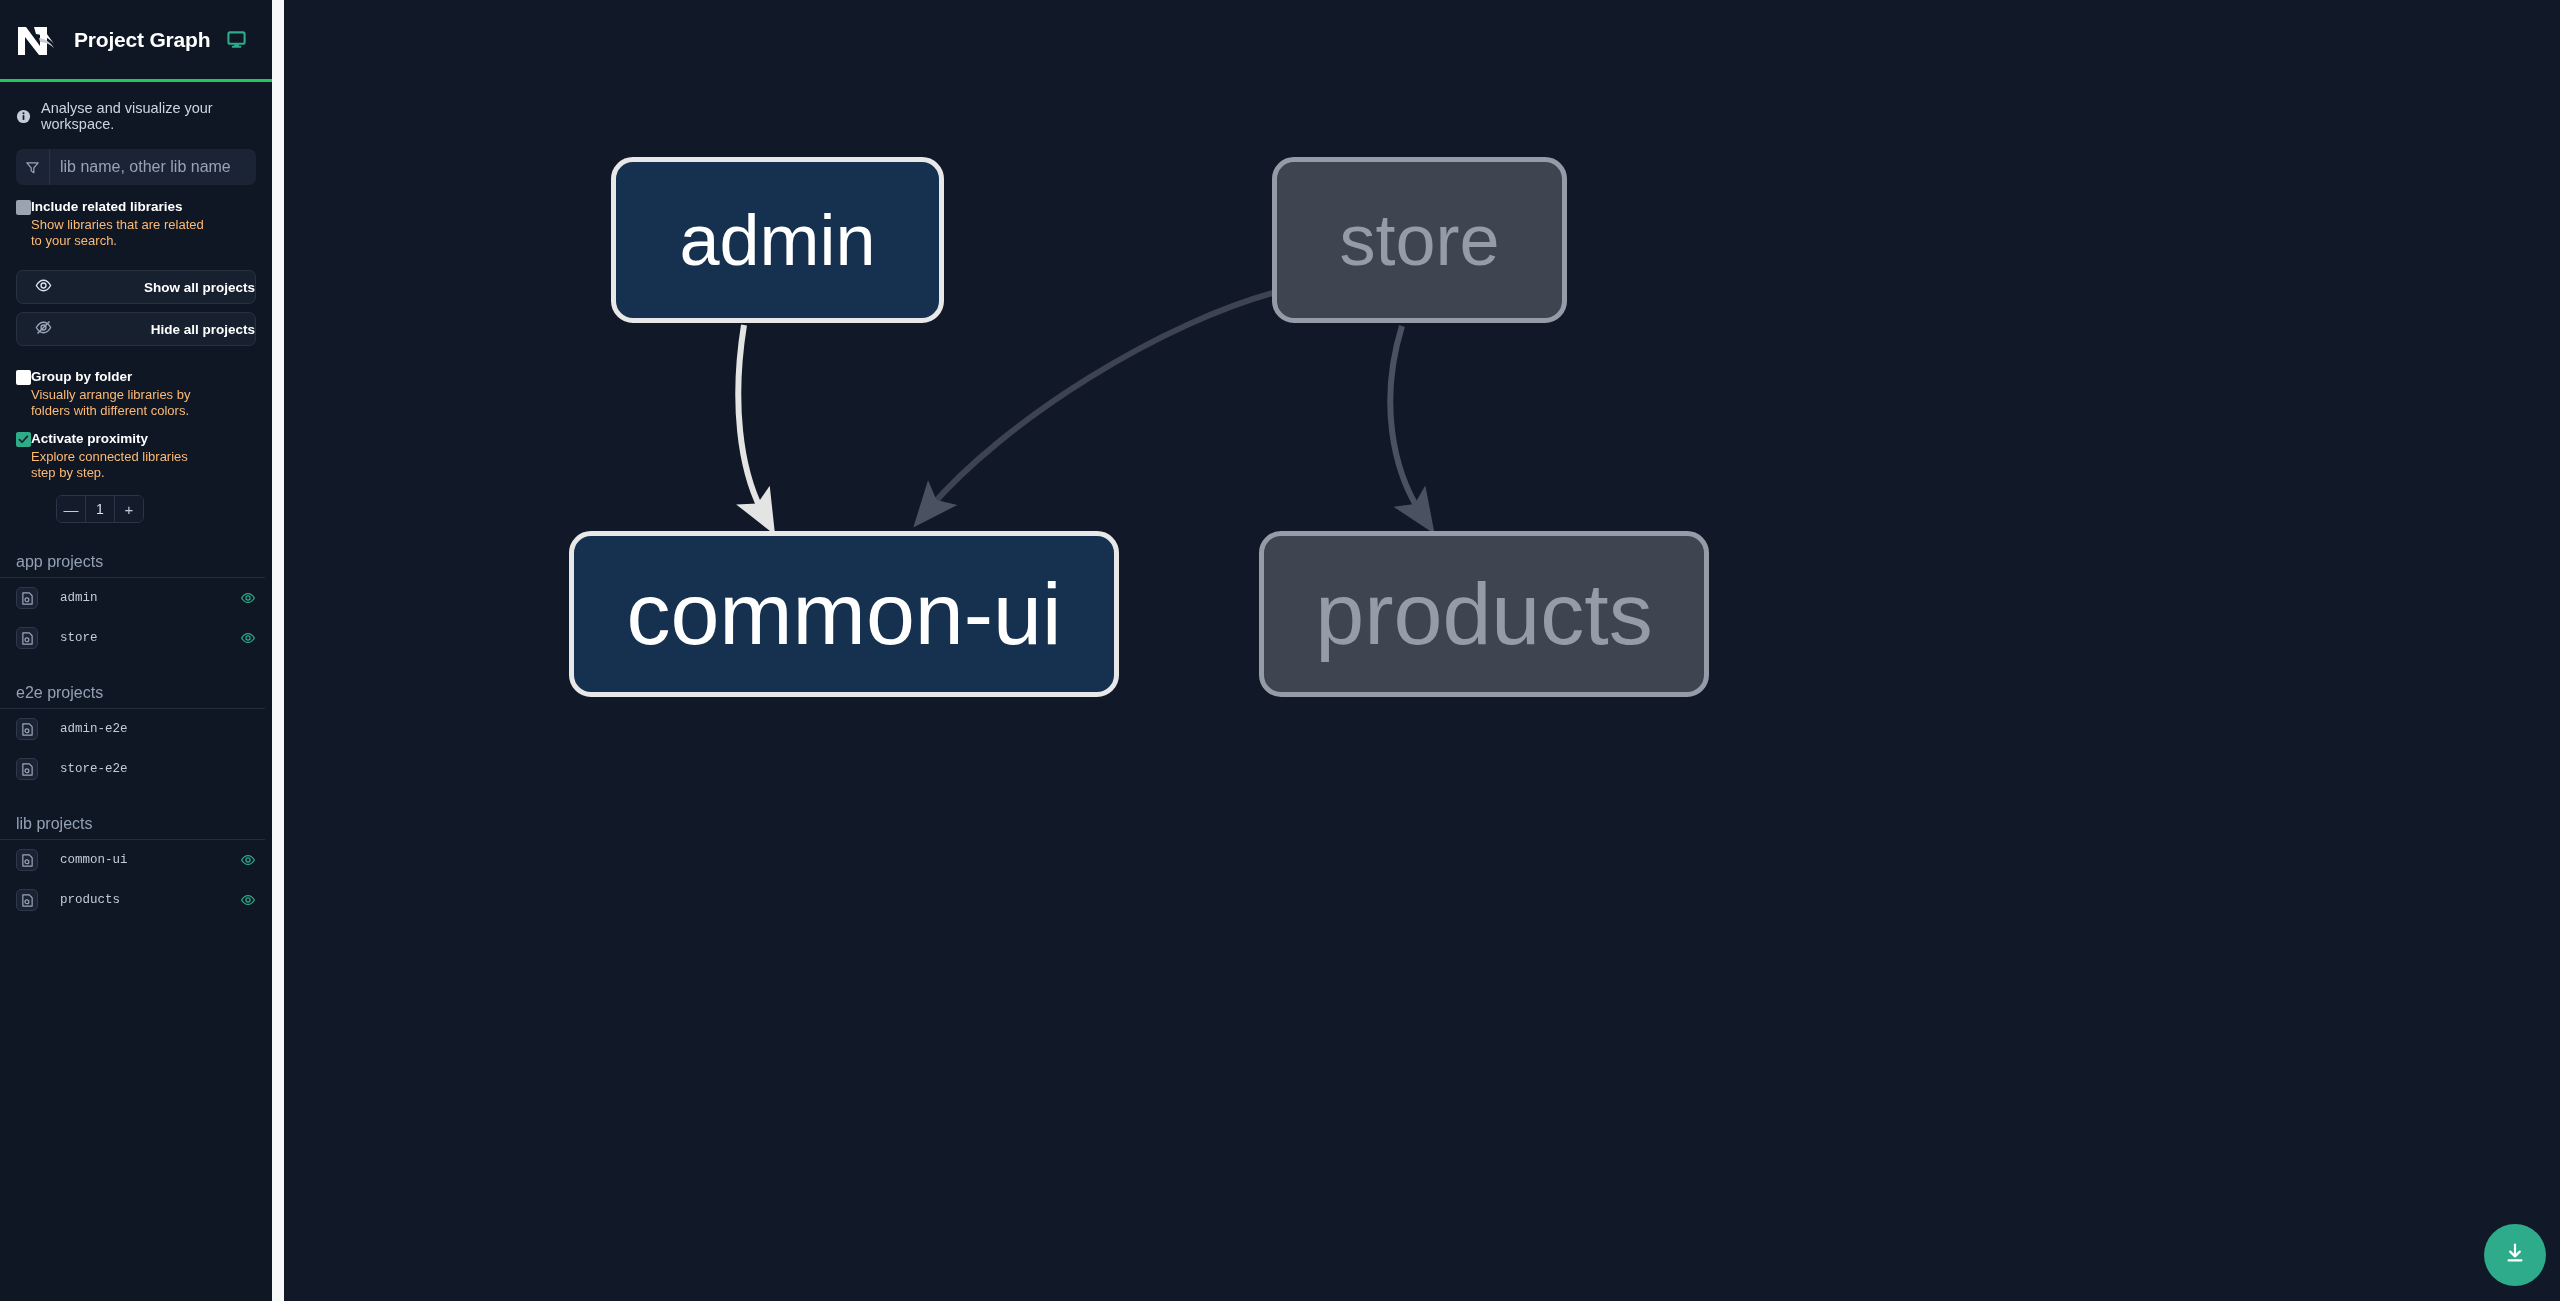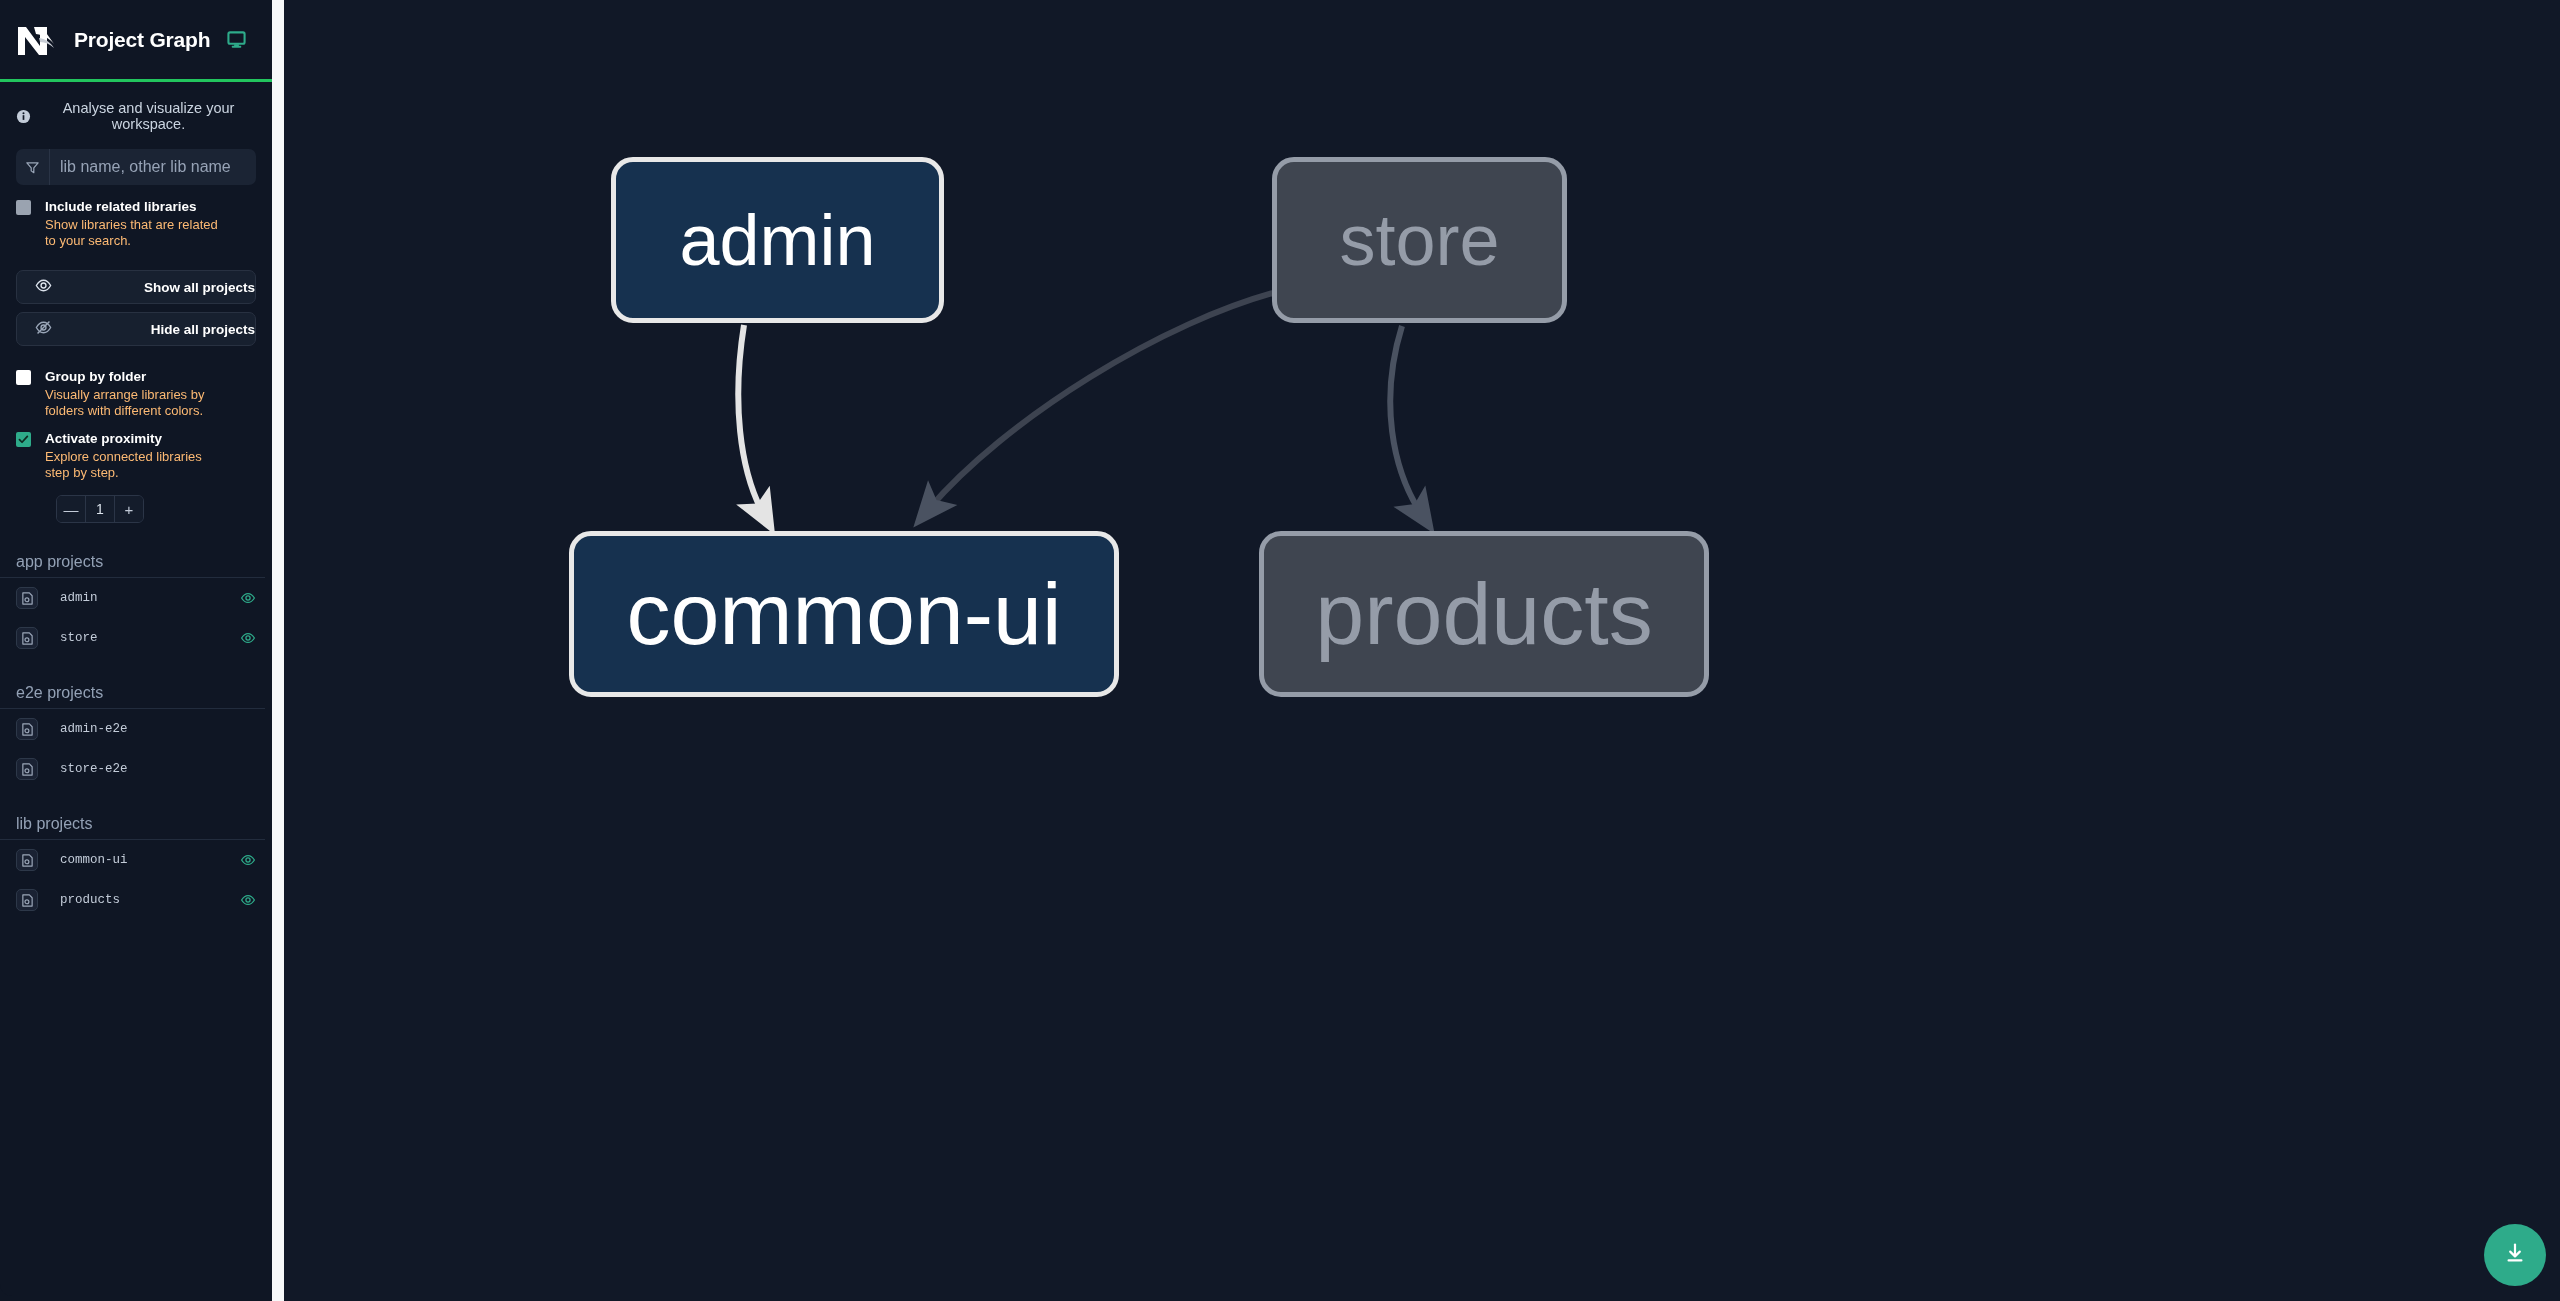--- a/index.html
+++ b/index.html
@@ -76,21 +76,20 @@
     margin-left: 18px;
     letter-spacing: -0.2px;
   }
   .monitor-icon { margin-left: 17px; display: flex; align-items: center; }
 
   .sb-tagline {
     display: flex; align-items: center; gap: 10px;
     padding: 18px 16px 14px 16px;
     color: #cbd5e1;
     font-size: 14.5px;
-    text-align: center;
   }
   .info-icon { flex: 0 0 auto; display: flex; }
 
   .sb-search-wrap { padding: 3px 16px 0 16px; }
   .sb-search {
     display: flex; align-items: flex-start;
     height: 36px;
     background: #1b2434;
     border-radius: 7px;
     overflow: hidden;
@@ -104,21 +103,21 @@
   .sb-search input {
     flex: 1 1 auto; height: 100%;
     background: transparent; border: 0; outline: none;
     color: #e2e8f0; font-size: 16px;
     font-family: "Liberation Sans", sans-serif;
     padding: 0 10px;
   }
   .sb-search input::placeholder { color: #97a3b6; }
 
   .sb-check-row {
-    display: flex; align-items: flex-start; gap: 14px;
+    display: flex; align-items: flex-start; gap: 0;
     padding: 13px 16px 0 16px;
   }
   .cbox {
     width: 15px; height: 15px; flex: 0 0 auto;
     margin-top: 2px; border-radius: 2px;
   }
   .cbox.grey { background: #9aa3b0; }
   .cbox.white { background: #ffffff; }
   .cbox.green {
     background: #2eab8a;

